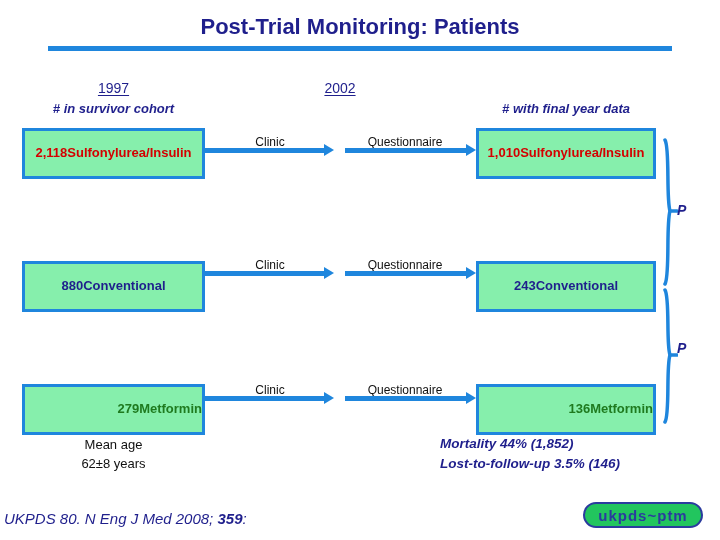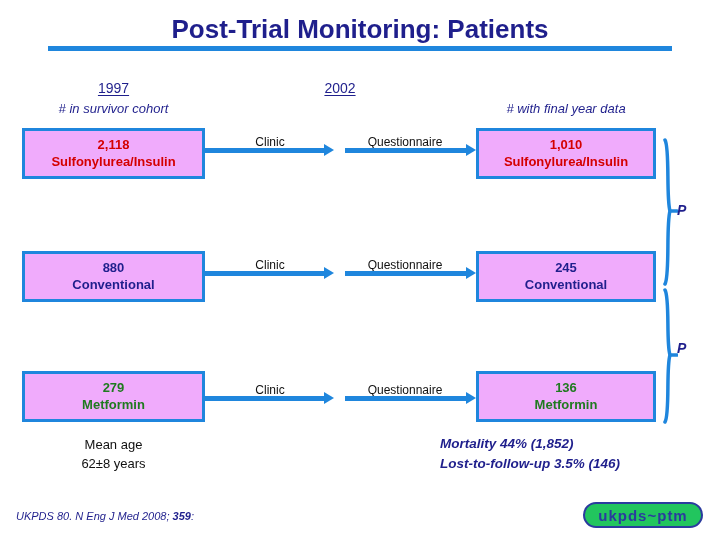--- a/index.html
+++ b/index.html
@@ -21,21 +21,21 @@
     width: 720px;
     height: 540px;
   }
 
   
   #slide-title {
     position: absolute;
     left: 0; top: 14px;
     width: 720px;
     text-align: center;
-    font-size: 26px;
+    font-size: 22px;
     font-weight: bold;
     color: #1f1f8c;
     letter-spacing: 0px;
     white-space: nowrap;
   }
   #title-rule {
     position: absolute;
     left: 48px; top: 46px;
     width: 624px; height: 5px;
     background: #1f86dd;
@@ -47,54 +47,53 @@
     font-size: 14px;
     font-weight: normal;
     color: #1f1f8c;
     text-decoration: underline;
     text-underline-offset: 2px;
     white-space: nowrap;
   }
   .col-sub {
     position: absolute;
     font-size: 13px;
-    font-weight: normal;
+    font-weight: bold;
     font-style: italic;
     color: #1f1f8c;
     white-space: nowrap;
   }
   #year-1997 { left: 22px; top: 80px; width: 183px; text-align: center; }
   #sub-1997  { left: 2px;  top: 101px; width: 223px; text-align: center; }
   #year-2002 { left: 280px; top: 80px; width: 120px; text-align: center; }
   #year-2007 { left: 476px; top: 80px; width: 180px; text-align: center; }
   #sub-2007  { left: 450px; top: 101px; width: 232px; text-align: center; }
 
   
   .flow-box {
     position: absolute;
     border: 3px solid #1f86dd;
-    background: #f0abfc;
+    background: #86efac;
     box-sizing: border-box;
     display: flex;
-    flex-direction: column;
     align-items: center;
     justify-content: center;
     line-height: 1.28;
     font-size: 13px;
     font-weight: bold;
   }
   .flow-box .num  { display: block; }
   .flow-box .name { display: block; }
 
   .box-left  { left: 22px;  width: 183px; }
   .box-right { left: 476px; width: 180px; }
 
   .row1 { top: 128px; height: 51px; }
-  .row2 { top: 251px; height: 51px; }
-  .row3 { top: 371px; height: 51px; }
+  .row2 { top: 261px; height: 51px; }
+  .row3 { top: 384px; height: 51px; justify-content: flex-end; }
 
   .c-red   { color: #d40000; }
   .c-navy  { color: #1f1f8c; }
   .c-green { color: #1f7a1f; }
 
   
   .arrow {
     position: absolute;
     height: 5px;
     background: #1f86dd;
@@ -166,22 +165,22 @@
     font-weight: bold;
     font-style: italic;
     color: #1f1f8c;
     line-height: 1.5;
     white-space: nowrap;
   }
 
   
   #citation {
     position: absolute;
-    left: 16px; top: 510px;
-    font-size: 11px;
+    left: 4px; top: 510px;
+    font-size: 15px;
     font-style: italic;
     color: #1f1f8c;
     white-space: nowrap;
   }
   #citation .vol { font-weight: bold; }
   #logo {
     position: absolute;
     left: 583px; top: 502px;
     width: 120px; height: 26px;
     border: 2px solid #2b3b9e;
@@ -227,21 +226,21 @@
 
   <div class="flow-box box-left row2">
     <span class="num c-navy">880</span>
     <span class="name c-navy">Conventional</span>
   </div>
   <div class="arrow-label lbl-clinic al2">Clinic</div>
   <div class="arrow arrow-a ar2"></div>
   <div class="arrow-label lbl-quest al2">Questionnaire</div>
   <div class="arrow arrow-b ar2"></div>
   <div class="flow-box box-right row2">
-    <span class="num c-navy">245</span>
+    <span class="num c-navy">243</span>
     <span class="name c-navy">Conventional</span>
   </div>
 
   <div class="flow-box box-left row3">
     <span class="num c-green">279</span>
     <span class="name c-green">Metformin</span>
   </div>
   <div class="arrow-label lbl-clinic al3">Clinic</div>
   <div class="arrow arrow-a ar3"></div>
   <div class="arrow-label lbl-quest al3">Questionnaire</div>

